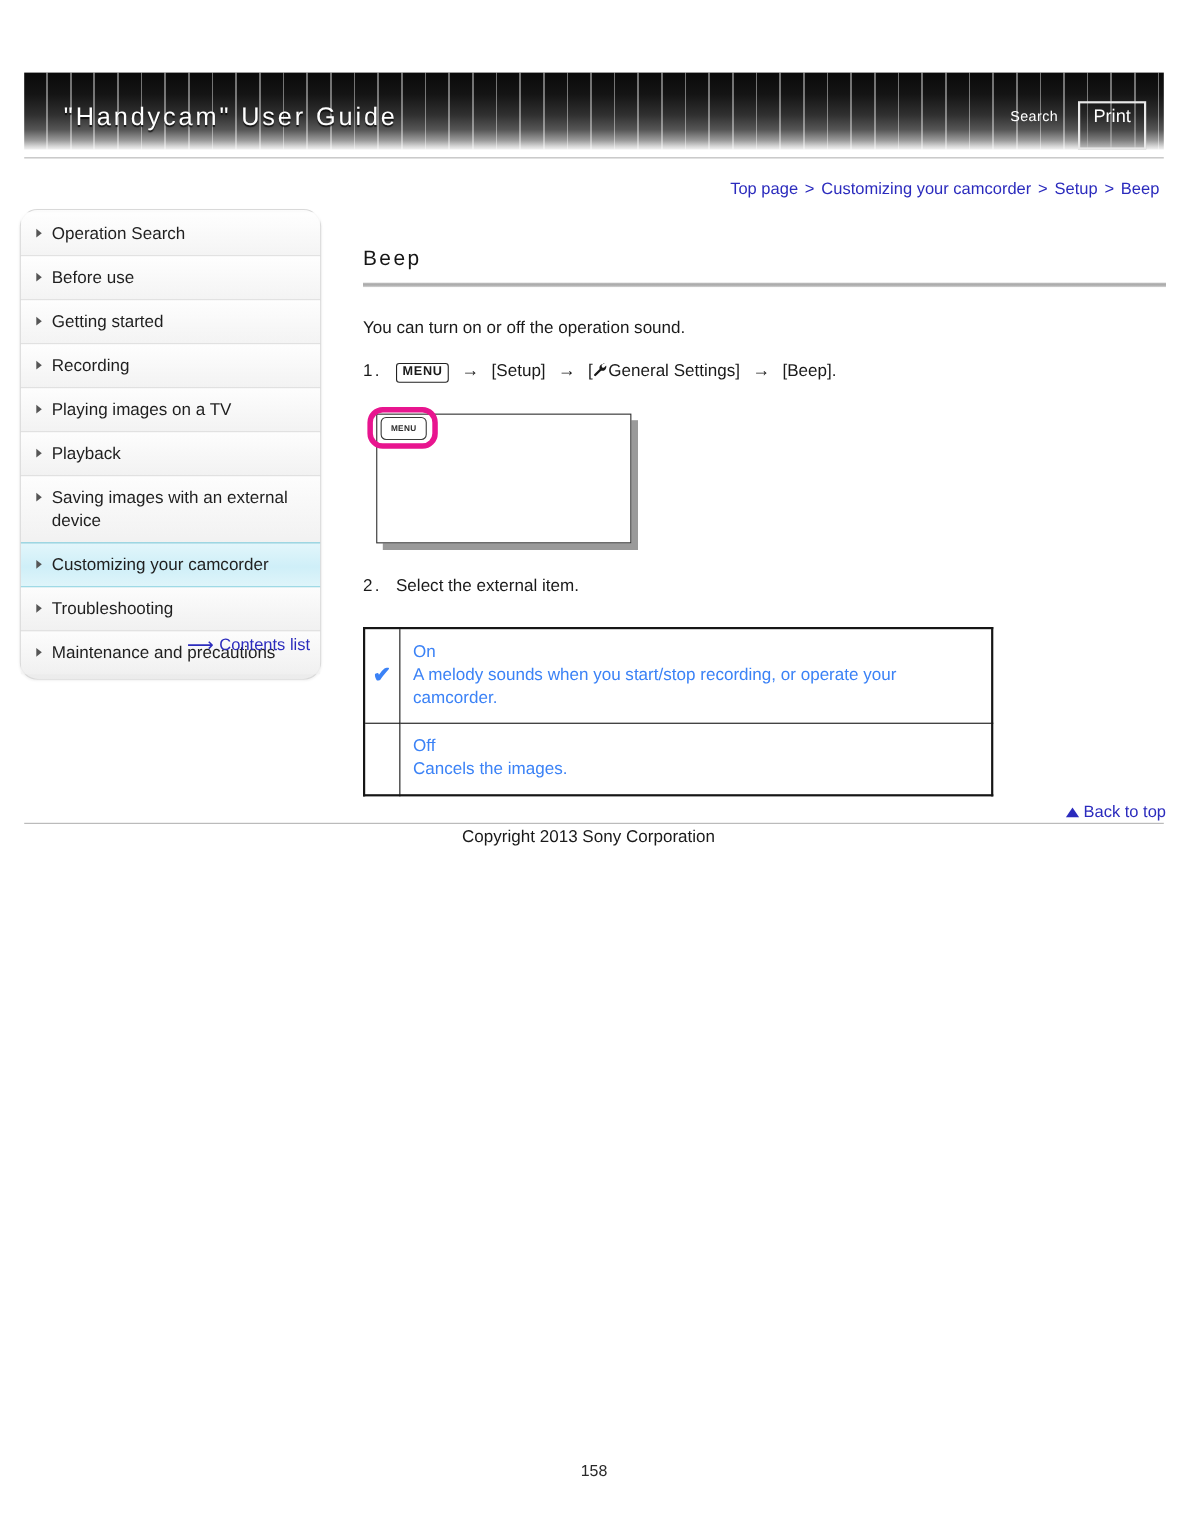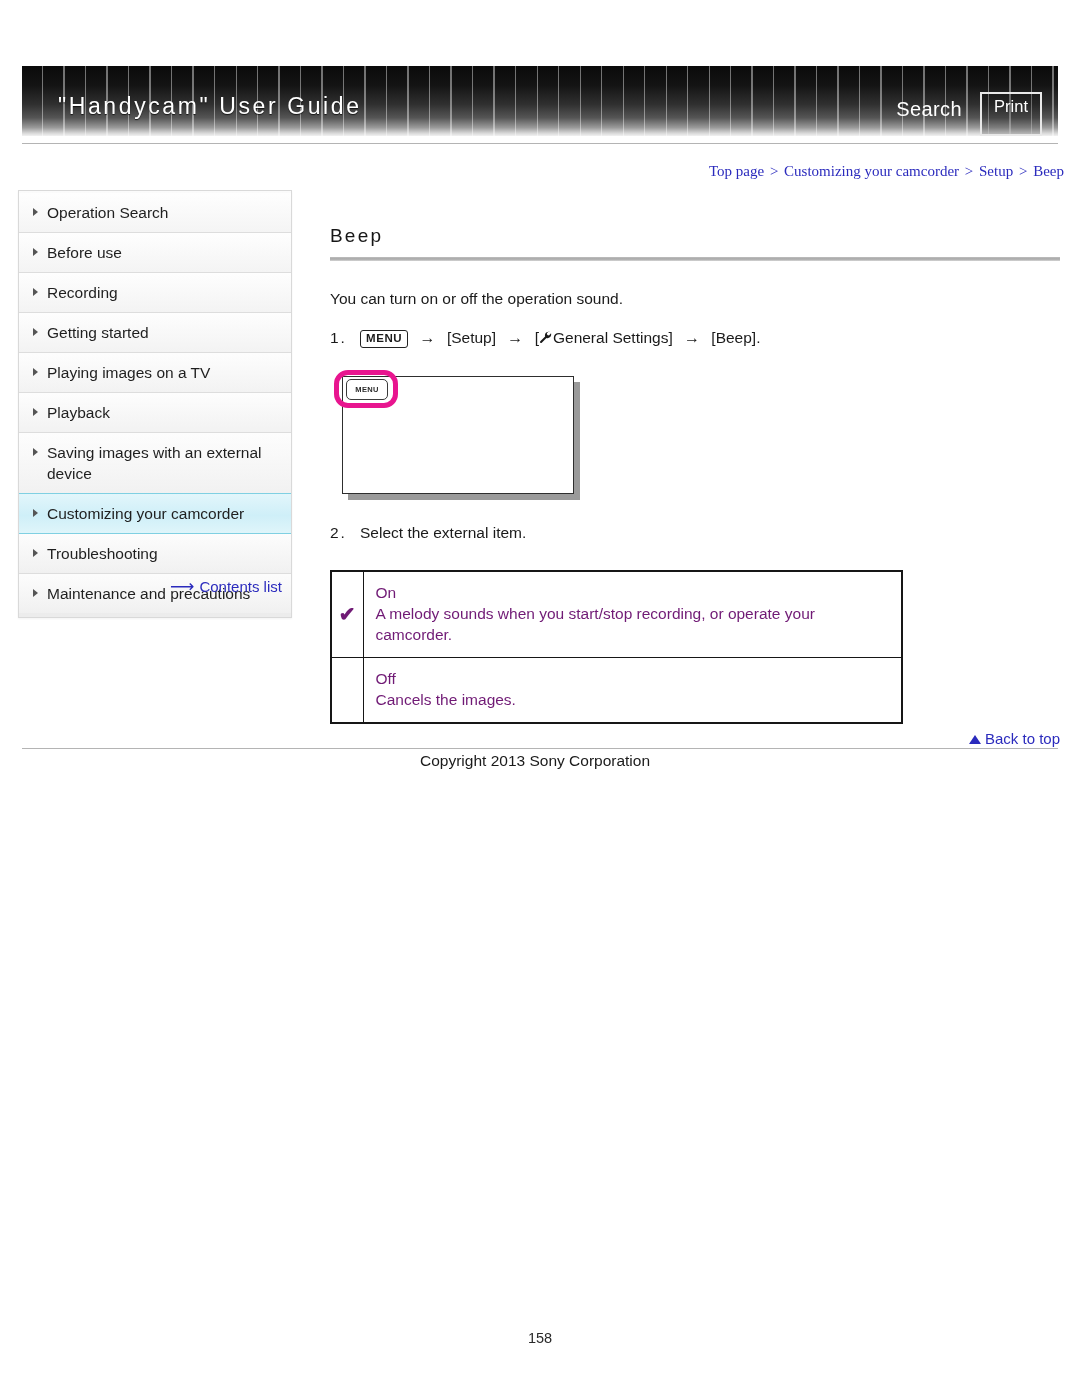--- a/index.html
+++ b/index.html
@@ -43,21 +43,21 @@
     font-size: 23px;
     letter-spacing: 2.6px;
     font-weight: 400;
     white-space: nowrap;
     text-shadow: 0 1px 1px rgba(0,0,0,0.7);
   }
   .header-search {
     position: absolute;
     right: 96px; top: 32px;
     color: #ffffff;
-    font-size: 20px;
+    font-size: 13px;
     letter-spacing: 0.4px;
     cursor: pointer;
     white-space: nowrap;
     margin-left: 28px;
   }
   .header-print {
     position: absolute;
     right: 16px; top: 26px;
     color: #ffffff;
     font-size: 16.5px;
@@ -70,39 +70,38 @@
   .header-underline {
     position: absolute;
     left: 22px; top: 143px;
     width: 1036px; height: 1px;
     background: #b4b4b4;
   }
 
   
   .breadcrumb {
     position: absolute;
-    left: 336px; top: 163px;
+    left: 326px; top: 163px;
     width: 728px;
     text-align: right;
     font-size: 15px;
     color: #2b2bbd;
     white-space: nowrap;
-    font-family: Liberation Serif, serif;
   }
   .breadcrumb .crumb { color: #2b2bbd; cursor: pointer; }
   .breadcrumb .sep { color: #2b2bbd; padding: 0 2px; }
 
   
   .sidebar {
     position: absolute;
     left: 18px; top: 190px;
     width: 274px;
     background: linear-gradient(180deg, #fbfbfb 0%, #f3f3f3 48%, #ececec 100%);
     border: 1px solid #d9d9d9;
-    border-radius: 0;
+    border-radius: 16px;
     padding: 2px 0 4px 0;
     box-shadow: 0 1px 2px rgba(0,0,0,0.05);
   }
   .nav-item {
     position: relative;
     display: flex;
     align-items: flex-start;
     padding: 9px 10px 9px 14px;
     border-bottom: 1px solid #dddddd;
     font-size: 15.5px;
@@ -244,21 +243,21 @@
   .options-table {
     margin-top: 28px;
     border-collapse: collapse;
     width: 573px;
     border: 2px solid #161616;
   }
   .options-table td {
     border: 1.5px solid #161616;
     padding: 10px 10px 12px 12px;
     font-size: 15.5px;
-    color: #701a75;
+    color: #3b82f6;
     line-height: 21px;
     vertical-align: middle;
   }
   .options-table td.mark-cell {
     width: 32px;
     text-align: center;
     font-size: 20px;
     font-weight: 700;
     padding: 0;
   }
@@ -330,25 +329,25 @@
     <div class="nav-item">
       <span class="bullet"></span>
       <span>Operation Search</span>
     </div>
     <div class="nav-item">
       <span class="bullet"></span>
       <span>Before use</span>
     </div>
     <div class="nav-item">
       <span class="bullet"></span>
+      <span>Getting started</span>
+    </div>
+    <div class="nav-item">
+      <span class="bullet"></span>
       <span>Recording</span>
-    </div>
-    <div class="nav-item">
-      <span class="bullet"></span>
-      <span>Getting started</span>
     </div>
     <div class="nav-item">
       <span class="bullet"></span>
       <span>Playing images on a TV</span>
     </div>
     <div class="nav-item">
       <span class="bullet"></span>
       <span>Playback</span>
     </div>
     <div class="nav-item">

